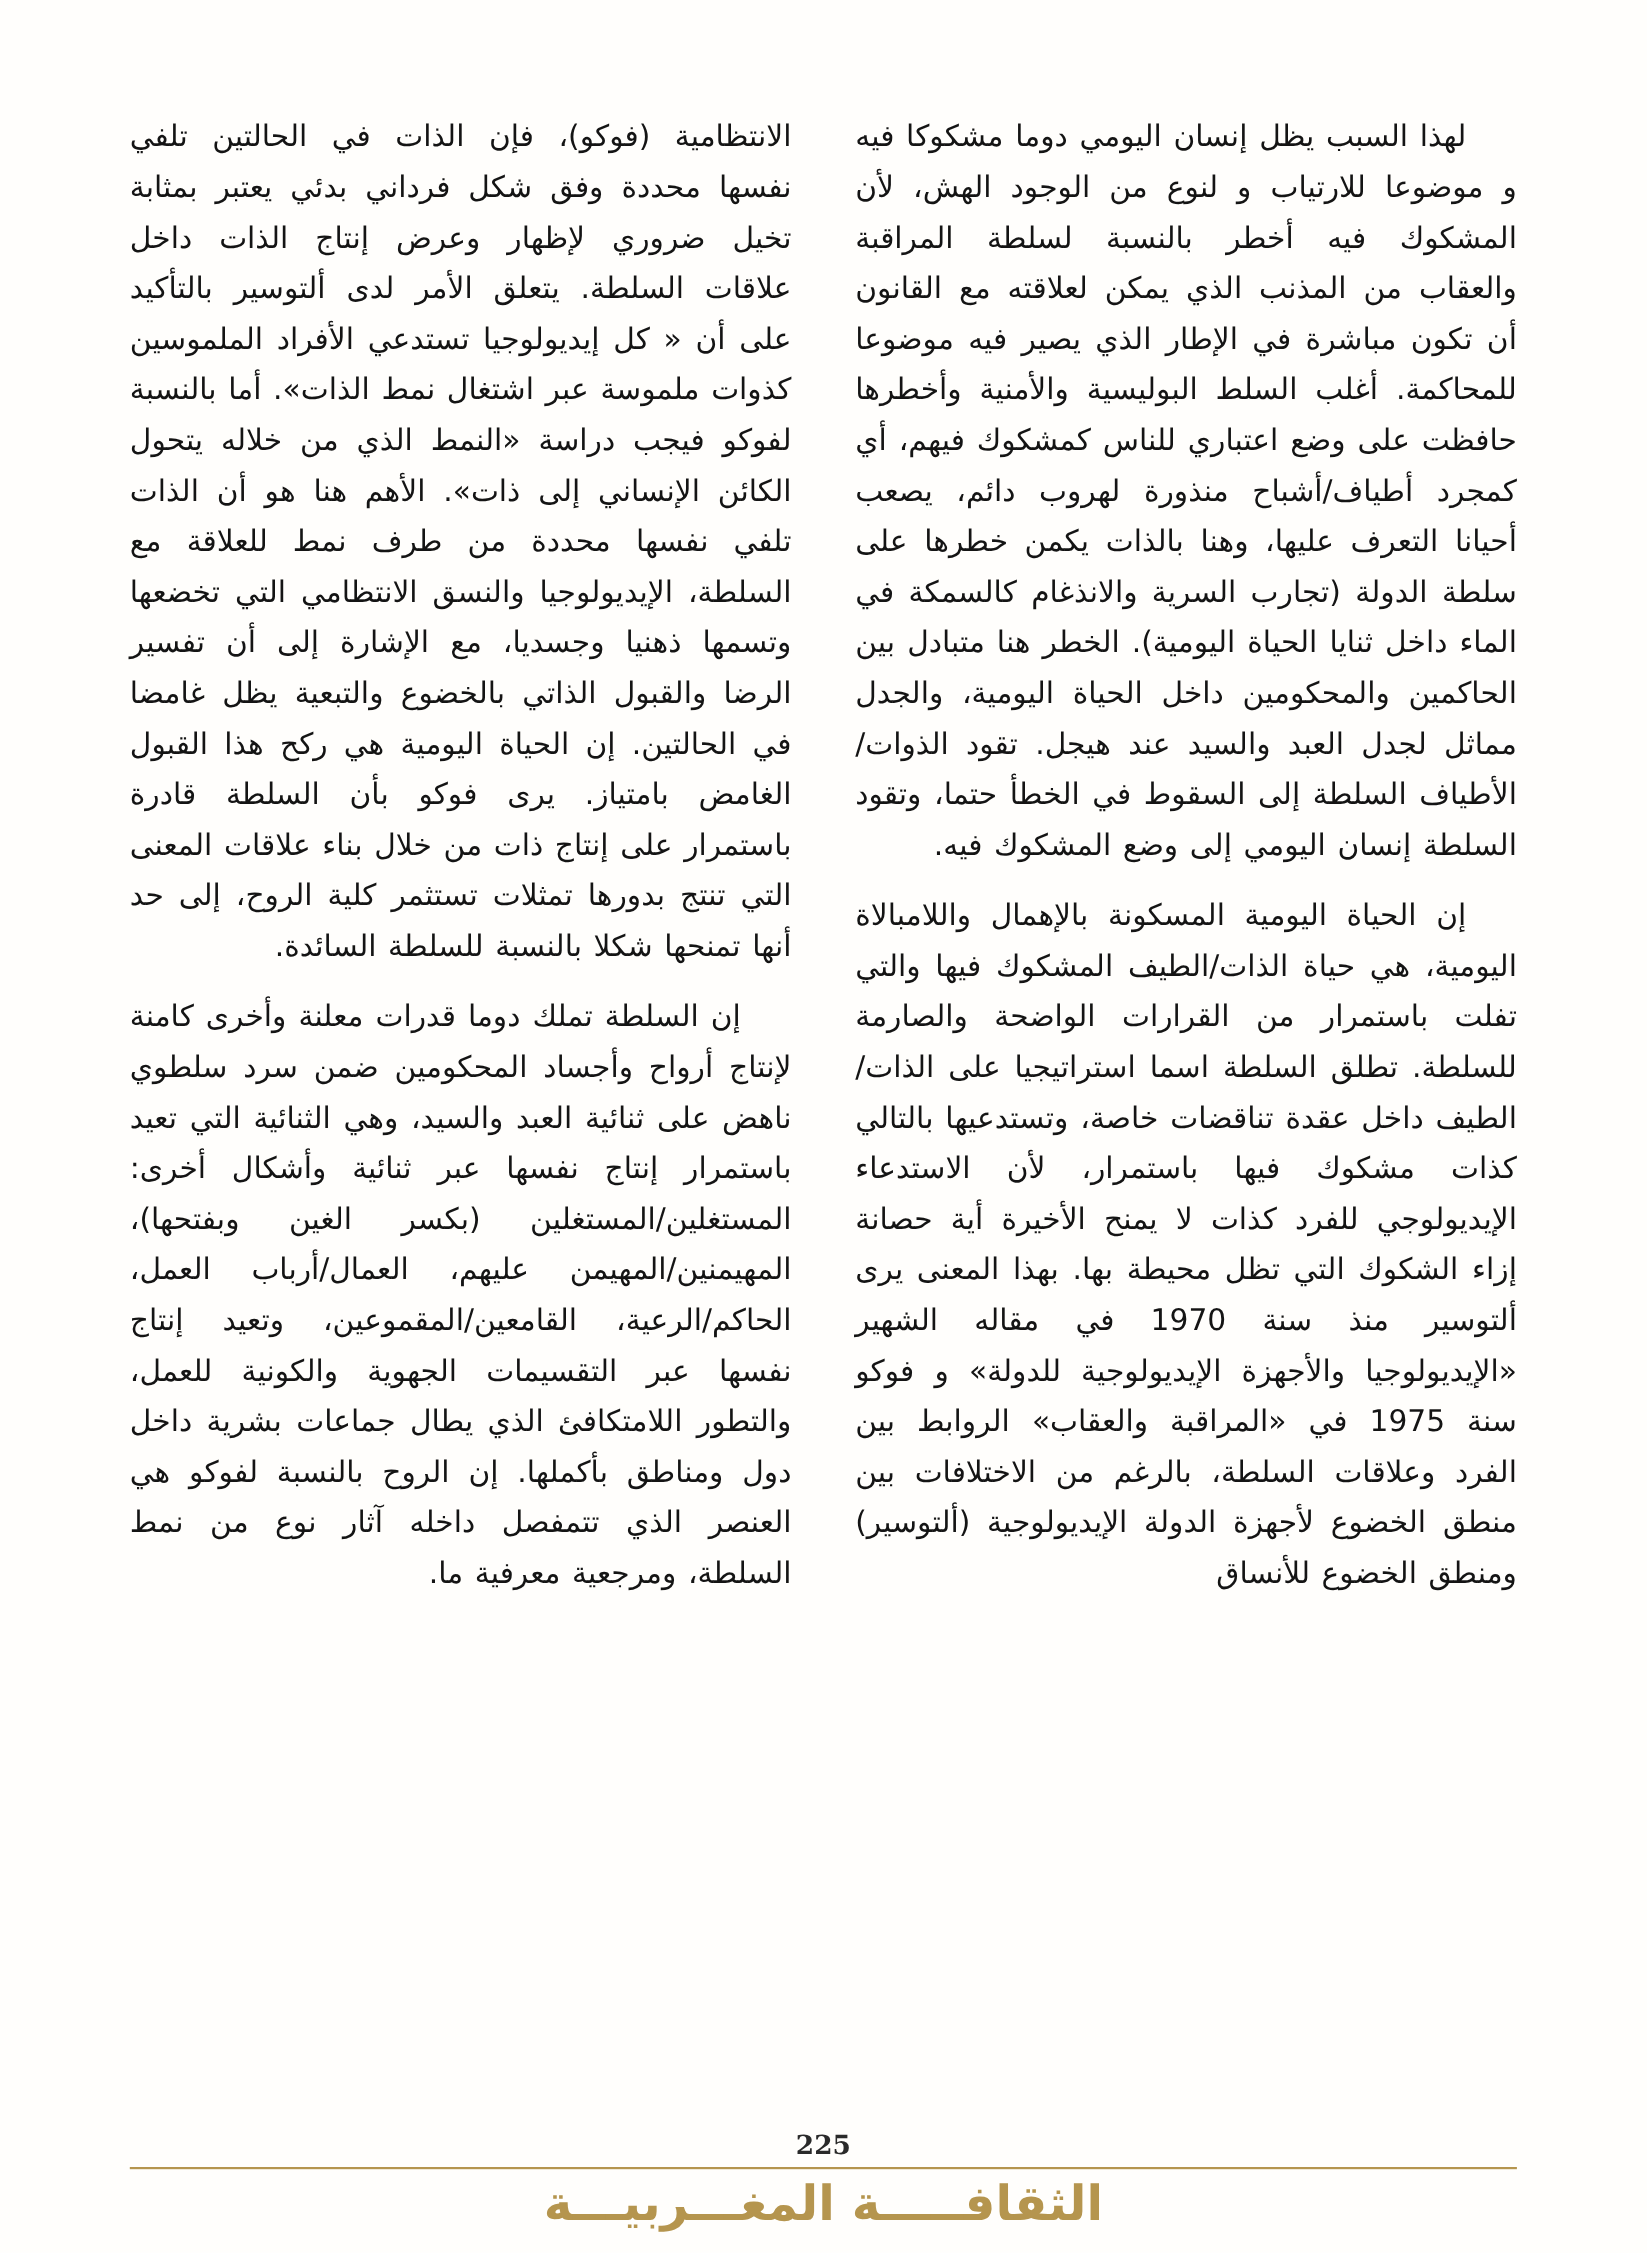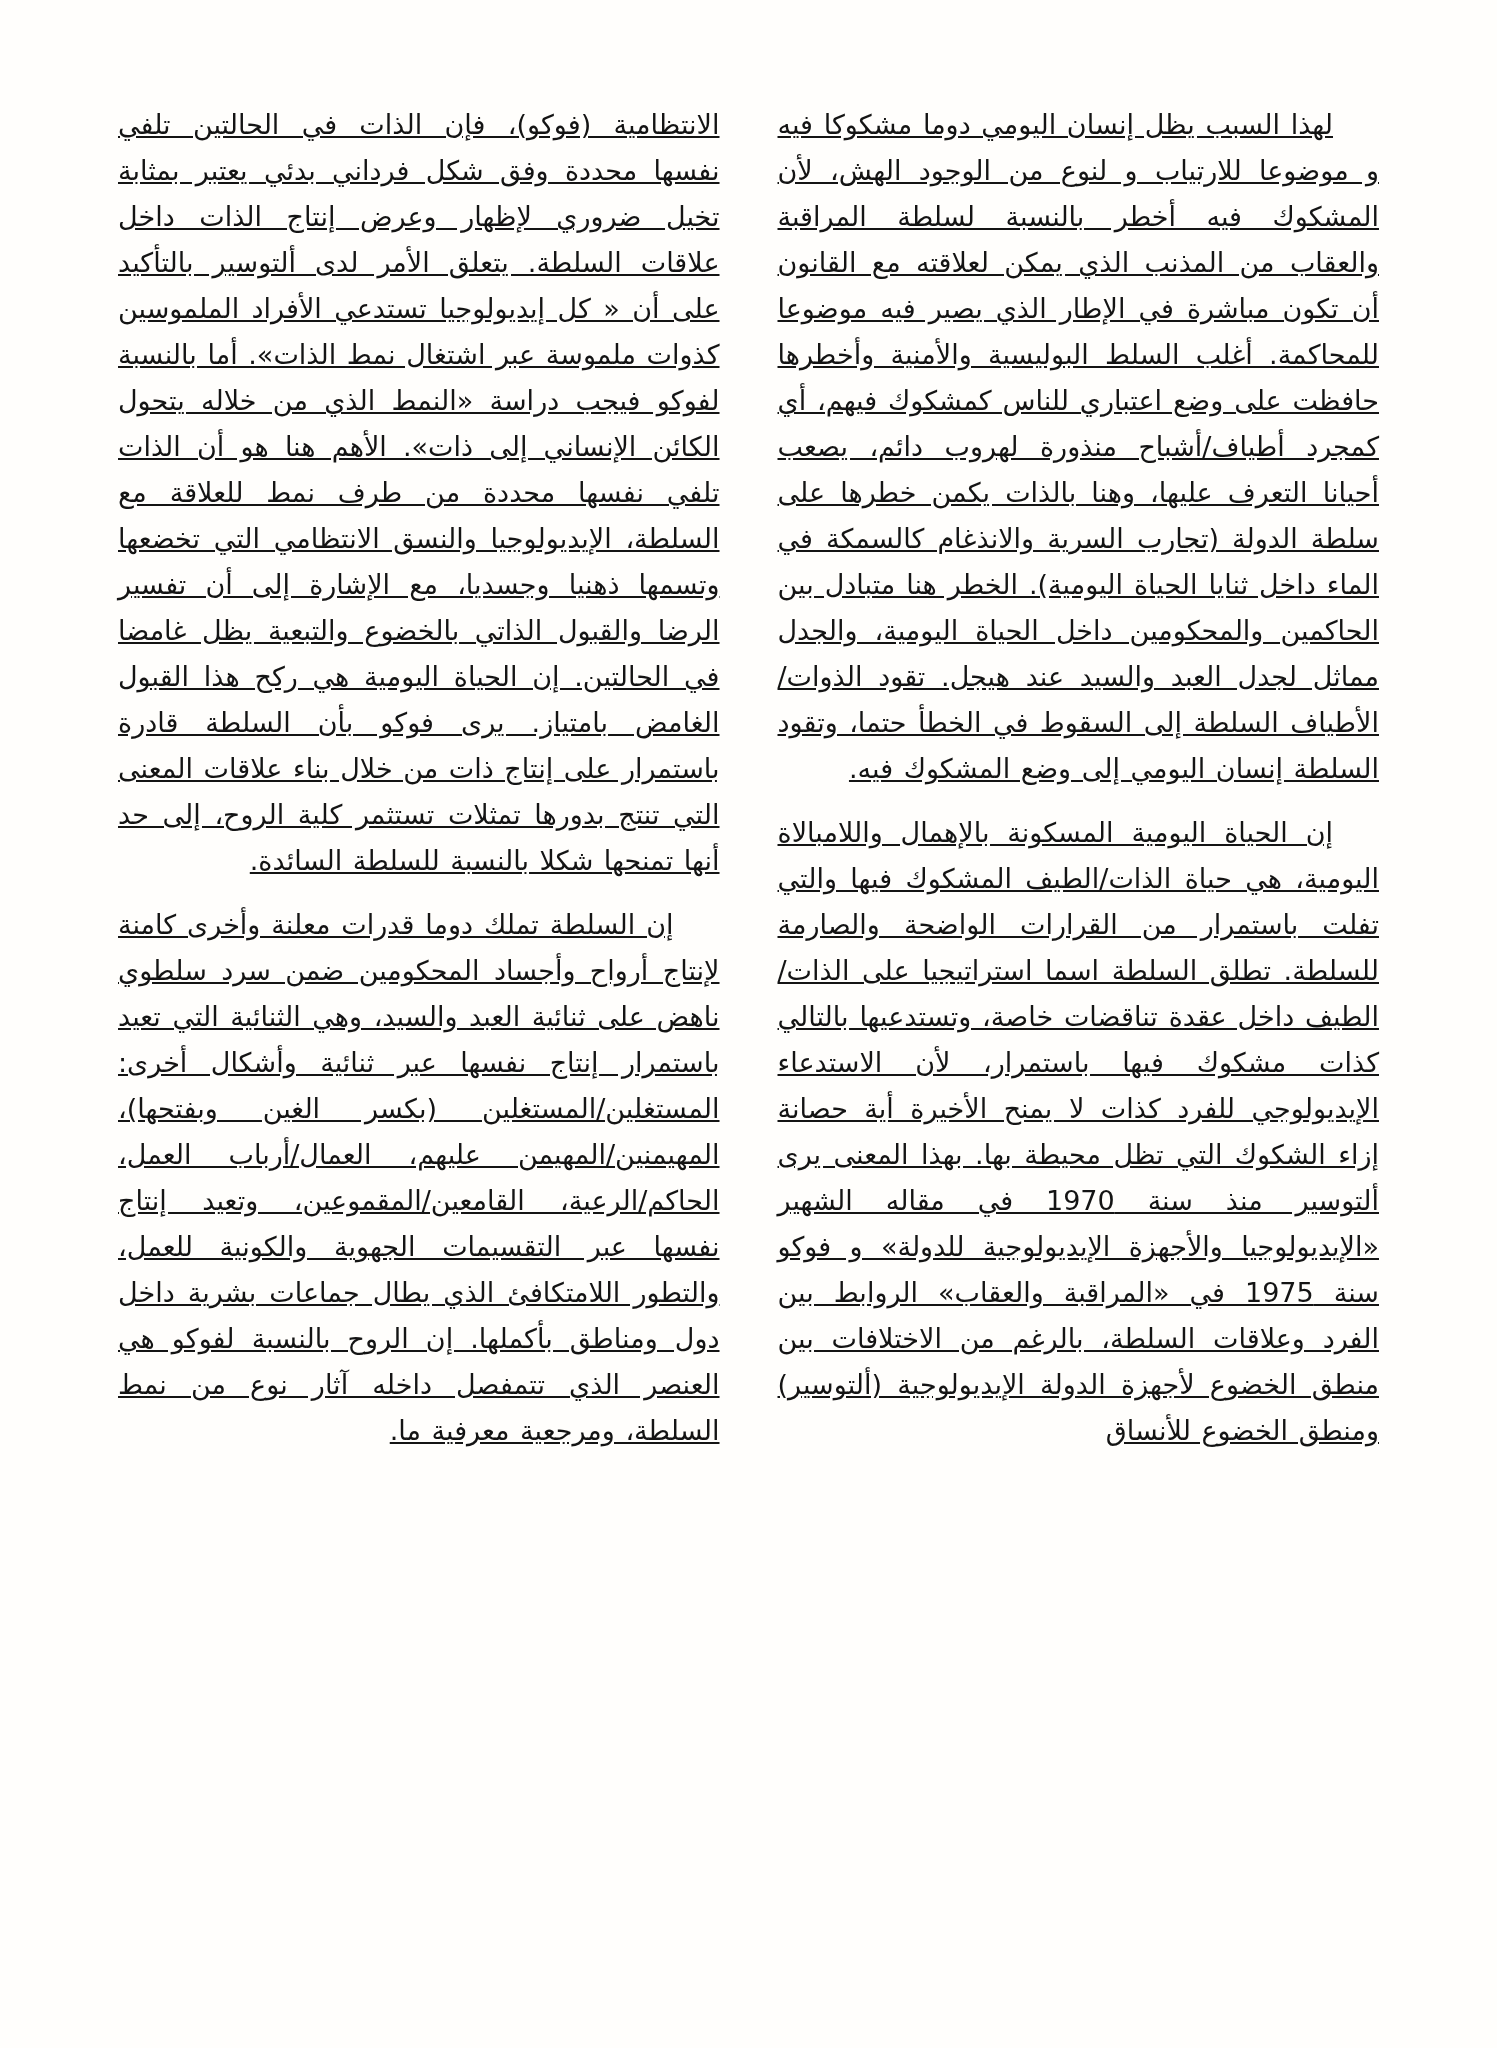--- a/index.html
+++ b/index.html
@@ -30,21 +30,20 @@
     direction: rtl;
     text-align: justify;
     font-size: 27px;
     line-height: 46px;
     word-spacing: 2px;
     color: #141414;
   }
   .column p {
     text-indent: 46px;
     margin-bottom: 18px;
-    text-decoration: underline;
   }
   .column p.no-indent { text-indent: 0; }
   .footer {
     position: absolute;
     left: 118px;
     right: 118px;
     bottom: 20px;
     text-align: center;
   }
   .page-number {
@@ -83,14 +82,19 @@
       <p>إن الحياة اليومية المسكونة بالإهمال واللامبالاة اليومية، هي حياة الذات/الطيف المشكوك فيها والتي تفلت باستمرار من القرارات الواضحة والصارمة للسلطة. تطلق السلطة اسما استراتيجيا على الذات/الطيف داخل عقدة تناقضات خاصة، وتستدعيها بالتالي كذات مشكوك فيها باستمرار، لأن الاستدعاء الإيديولوجي للفرد كذات لا يمنح الأخيرة أية حصانة إزاء الشكوك التي تظل محيطة بها. بهذا المعنى يرى ألتوسير منذ سنة 1970 في مقاله الشهير «الإيديولوجيا والأجهزة الإيديولوجية للدولة» و فوكو سنة 1975 في «المراقبة والعقاب» الروابط بين الفرد وعلاقات السلطة، بالرغم من الاختلافات بين منطق الخضوع لأجهزة الدولة الإيديولوجية (ألتوسير) ومنطق الخضوع للأنساق</p>
     </div>
 
     <div class="column">
       <p class="no-indent">الانتظامية (فوكو)، فإن الذات في الحالتين تلفي نفسها محددة وفق شكل فرداني بدئي يعتبر بمثابة تخيل ضروري لإظهار وعرض إنتاج الذات داخل علاقات السلطة. يتعلق الأمر لدى ألتوسير بالتأكيد على أن « كل إيديولوجيا تستدعي الأفراد الملموسين كذوات ملموسة عبر اشتغال نمط الذات». أما بالنسبة لفوكو فيجب دراسة «النمط الذي من خلاله يتحول الكائن الإنساني إلى ذات». الأهم هنا هو أن الذات تلفي نفسها محددة من طرف نمط للعلاقة مع السلطة، الإيديولوجيا والنسق الانتظامي التي تخضعها وتسمها ذهنيا وجسديا، مع الإشارة إلى أن تفسير الرضا والقبول الذاتي بالخضوع والتبعية يظل غامضا في الحالتين. إن الحياة اليومية هي ركح هذا القبول الغامض بامتياز. يرى فوكو بأن السلطة قادرة باستمرار على إنتاج ذات من خلال بناء علاقات المعنى التي تنتج بدورها تمثلات تستثمر كلية الروح، إلى حد أنها تمنحها شكلا بالنسبة للسلطة السائدة.</p>
       <p>إن السلطة تملك دوما قدرات معلنة وأخرى كامنة لإنتاج أرواح وأجساد المحكومين ضمن سرد سلطوي ناهض على ثنائية العبد والسيد، وهي الثنائية التي تعيد باستمرار إنتاج نفسها عبر ثنائية وأشكال أخرى: المستغلين/المستغلين (بكسر الغين وبفتحها)، المهيمنين/المهيمن عليهم، العمال/أرباب العمل، الحاكم/الرعية، القامعين/المقموعين، وتعيد إنتاج نفسها عبر التقسيمات الجهوية والكونية للعمل، والتطور اللامتكافئ الذي يطال جماعات بشرية داخل دول ومناطق بأكملها. إن الروح بالنسبة لفوكو هي العنصر الذي تتمفصل داخله آثار نوع من نمط السلطة، ومرجعية معرفية ما.</p>
     </div>
 
   </div>
 
+  <div class="footer">
+    <div class="page-number">225</div>
+    <div class="footer-rule"></div>
+    <div class="journal-title">الثقافـــــة المغـــربيـــة</div>
+  </div>
 
 </div>
 
 </body></html>

